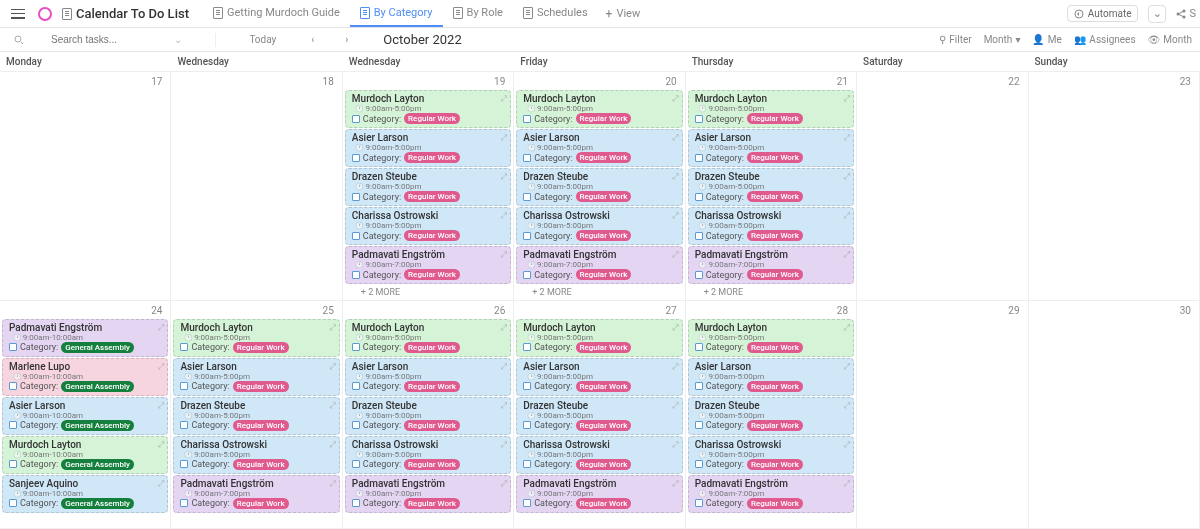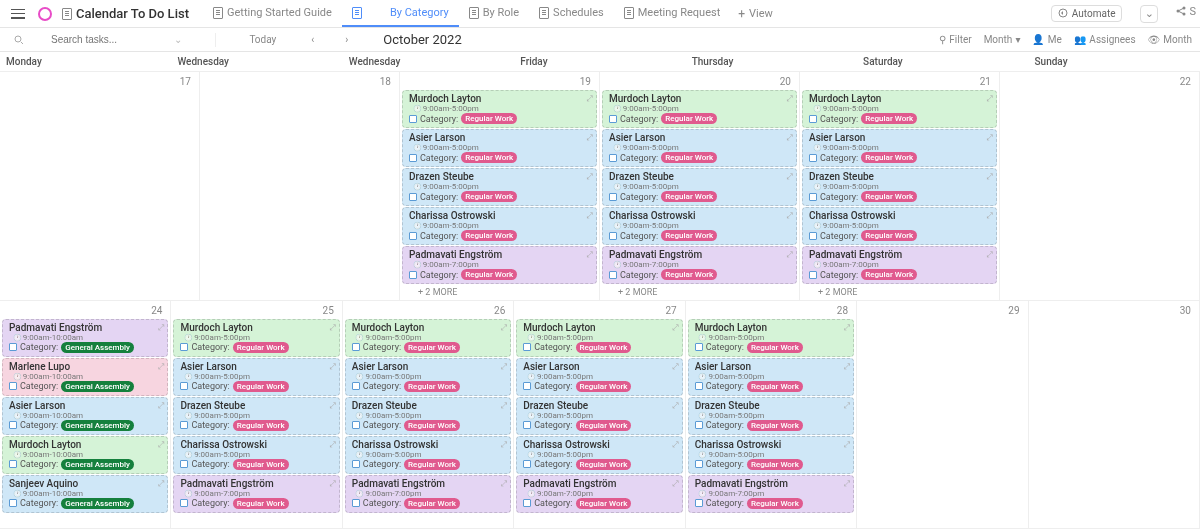--- a/index.html
+++ b/index.html
@@ -9,26 +9,26 @@
 .topbar { display: flex; align-items: center; height: 28px; border-bottom: 1px solid #e5e5e5; padding: 0 4px; }
 .hamburger { width: 28px; height: 28px; display: flex; align-items: center; justify-content: center; cursor: pointer; }
 .hamburger-lines { width: 14px; height: 10px; display: flex; flex-direction: column; justify-content: space-between; }
 .hamburger-lines span { height: 1.5px; background: #555; }
 .logo-dot { width: 14px; height: 14px; border: 2px solid #e84cc7; border-radius: 50%; margin: 0 10px 0 6px; }
 .docicon { display: inline-flex; width: 10px; height: 12px; border: 1px solid #888; border-radius: 1px; margin-right: 4px; position: relative; }
 .docicon::after { content: ""; position: absolute; top: 2px; left: 2px; right: 2px; height: 1px; background: #888; box-shadow: 0 2px 0 #888, 0 4px 0 #888; }
 .title { font-size: 13px; font-weight: 500; color: #333; margin-right: 14px; }
 .tabs { display: flex; align-items: center; flex: 1; height: 100%; }
 .tab { display: flex; align-items: center; height: 100%; padding: 0 10px; color: #888; cursor: pointer; font-size: 11px; border-bottom: 2px solid transparent; }
-.tab.active { color: #4f8df9; border-bottom-color: #4f8df9; gap: 24px; }
+.tab.active { color: #4f8df9; border-bottom-color: #4f8df9; }
 .tab .docicon { border-color: currentColor; }
 .tab .docicon::after { background: currentColor; box-shadow: 0 2px 0 currentColor, 0 4px 0 currentColor; }
 .plus-view { display: flex; align-items: center; color: #888; font-size: 11px; padding: 0 8px; cursor: pointer; }
 .plus-view .plus { margin-right: 4px; font-size: 12px; }
-.right-controls { display: flex; align-items: flex-start; gap: 18px; margin-left: auto; }
+.right-controls { display: flex; align-items: center; gap: 10px; margin-left: auto; }
 .automate { display: flex; align-items: center; border: 1px solid #ddd; border-radius: 4px; padding: 2px 6px; color: #666; font-size: 10px; cursor: pointer; gap: 4px; }
 .chev { display: flex; align-items: center; justify-content: center; width: 18px; height: 18px; border: 1px solid #ddd; border-radius: 4px; color: #888; cursor: pointer; }
 .share { color: #888; font-size: 11px; display: flex; align-items: center; gap: 3px; }
 
 
 .toolbar { display: flex; align-items: center; height: 24px; border-bottom: 1px solid #e5e5e5; padding: 0 8px 0 14px; font-size: 10px; color: #888; gap: 23px; }
 .search-ic { margin-right: 4px; }
 .search-input { border: none; outline: none; font-size: 10px; color: #888; background: transparent; width: 100px; }
 .sep { width: 1px; height: 14px; background: #eee; margin: 0 10px; }
 .today-btn { color: #888; cursor: pointer; margin-right: 8px; }
@@ -72,37 +72,33 @@
         <span></span>
         <span></span>
       </div>
   </div>
   <div class="logo-dot"></div>
   <span class="docicon"></span>
   <div class="title">Calendar To Do List</div>
   <div class="tabs">
     <div class="tab">
         <span class="docicon"></span>
-        <span>Getting Started Guide</span>
+        <span>Getting Murdoch Guide</span>
       </div>
     <div class="tab active">
         <span class="docicon"></span>
         <span>By Category</span>
       </div>
     <div class="tab">
         <span class="docicon"></span>
         <span>By Role</span>
       </div>
     <div class="tab">
         <span class="docicon"></span>
         <span>Schedules</span>
-      </div>
-    <div class="tab">
-        <span class="docicon"></span>
-        <span>Meeting Request</span>
       </div>
     <div class="plus-view">
         <span class="plus">+</span>
         <span>View</span>
       </div>
   </div>
   <div class="right-controls">
     <div class="automate">
       <svg width="10" height="10" viewBox="0 0 10 10">
           <circle cx="5" cy="5" r="4" fill="none" stroke="#888" stroke-width="1"></circle>
@@ -343,20 +339,23 @@
                 <span>Category:</span>
       <span class="pill reg">Regular Work</span>
     </div>
   </div>
             <div class="more">+ 2 MORE</div>
           </div>
       </div>
       <div class="cell">
           <div class="datenum">22</div>
         </div>
+      <div class="cell">
+          <div class="datenum">23</div>
+        </div>
     </div>
 
     <div class="row">
       <div class="cell">
         <div class="datenum">24</div>
         <div id="stack-mon24">
             <div class="ev bg-purple">
     <span class="expand">⤢</span>
     <div class="ev-name">Padmavati Engström</div>
     <div class="ev-time">9:00am-10:00am</div>

